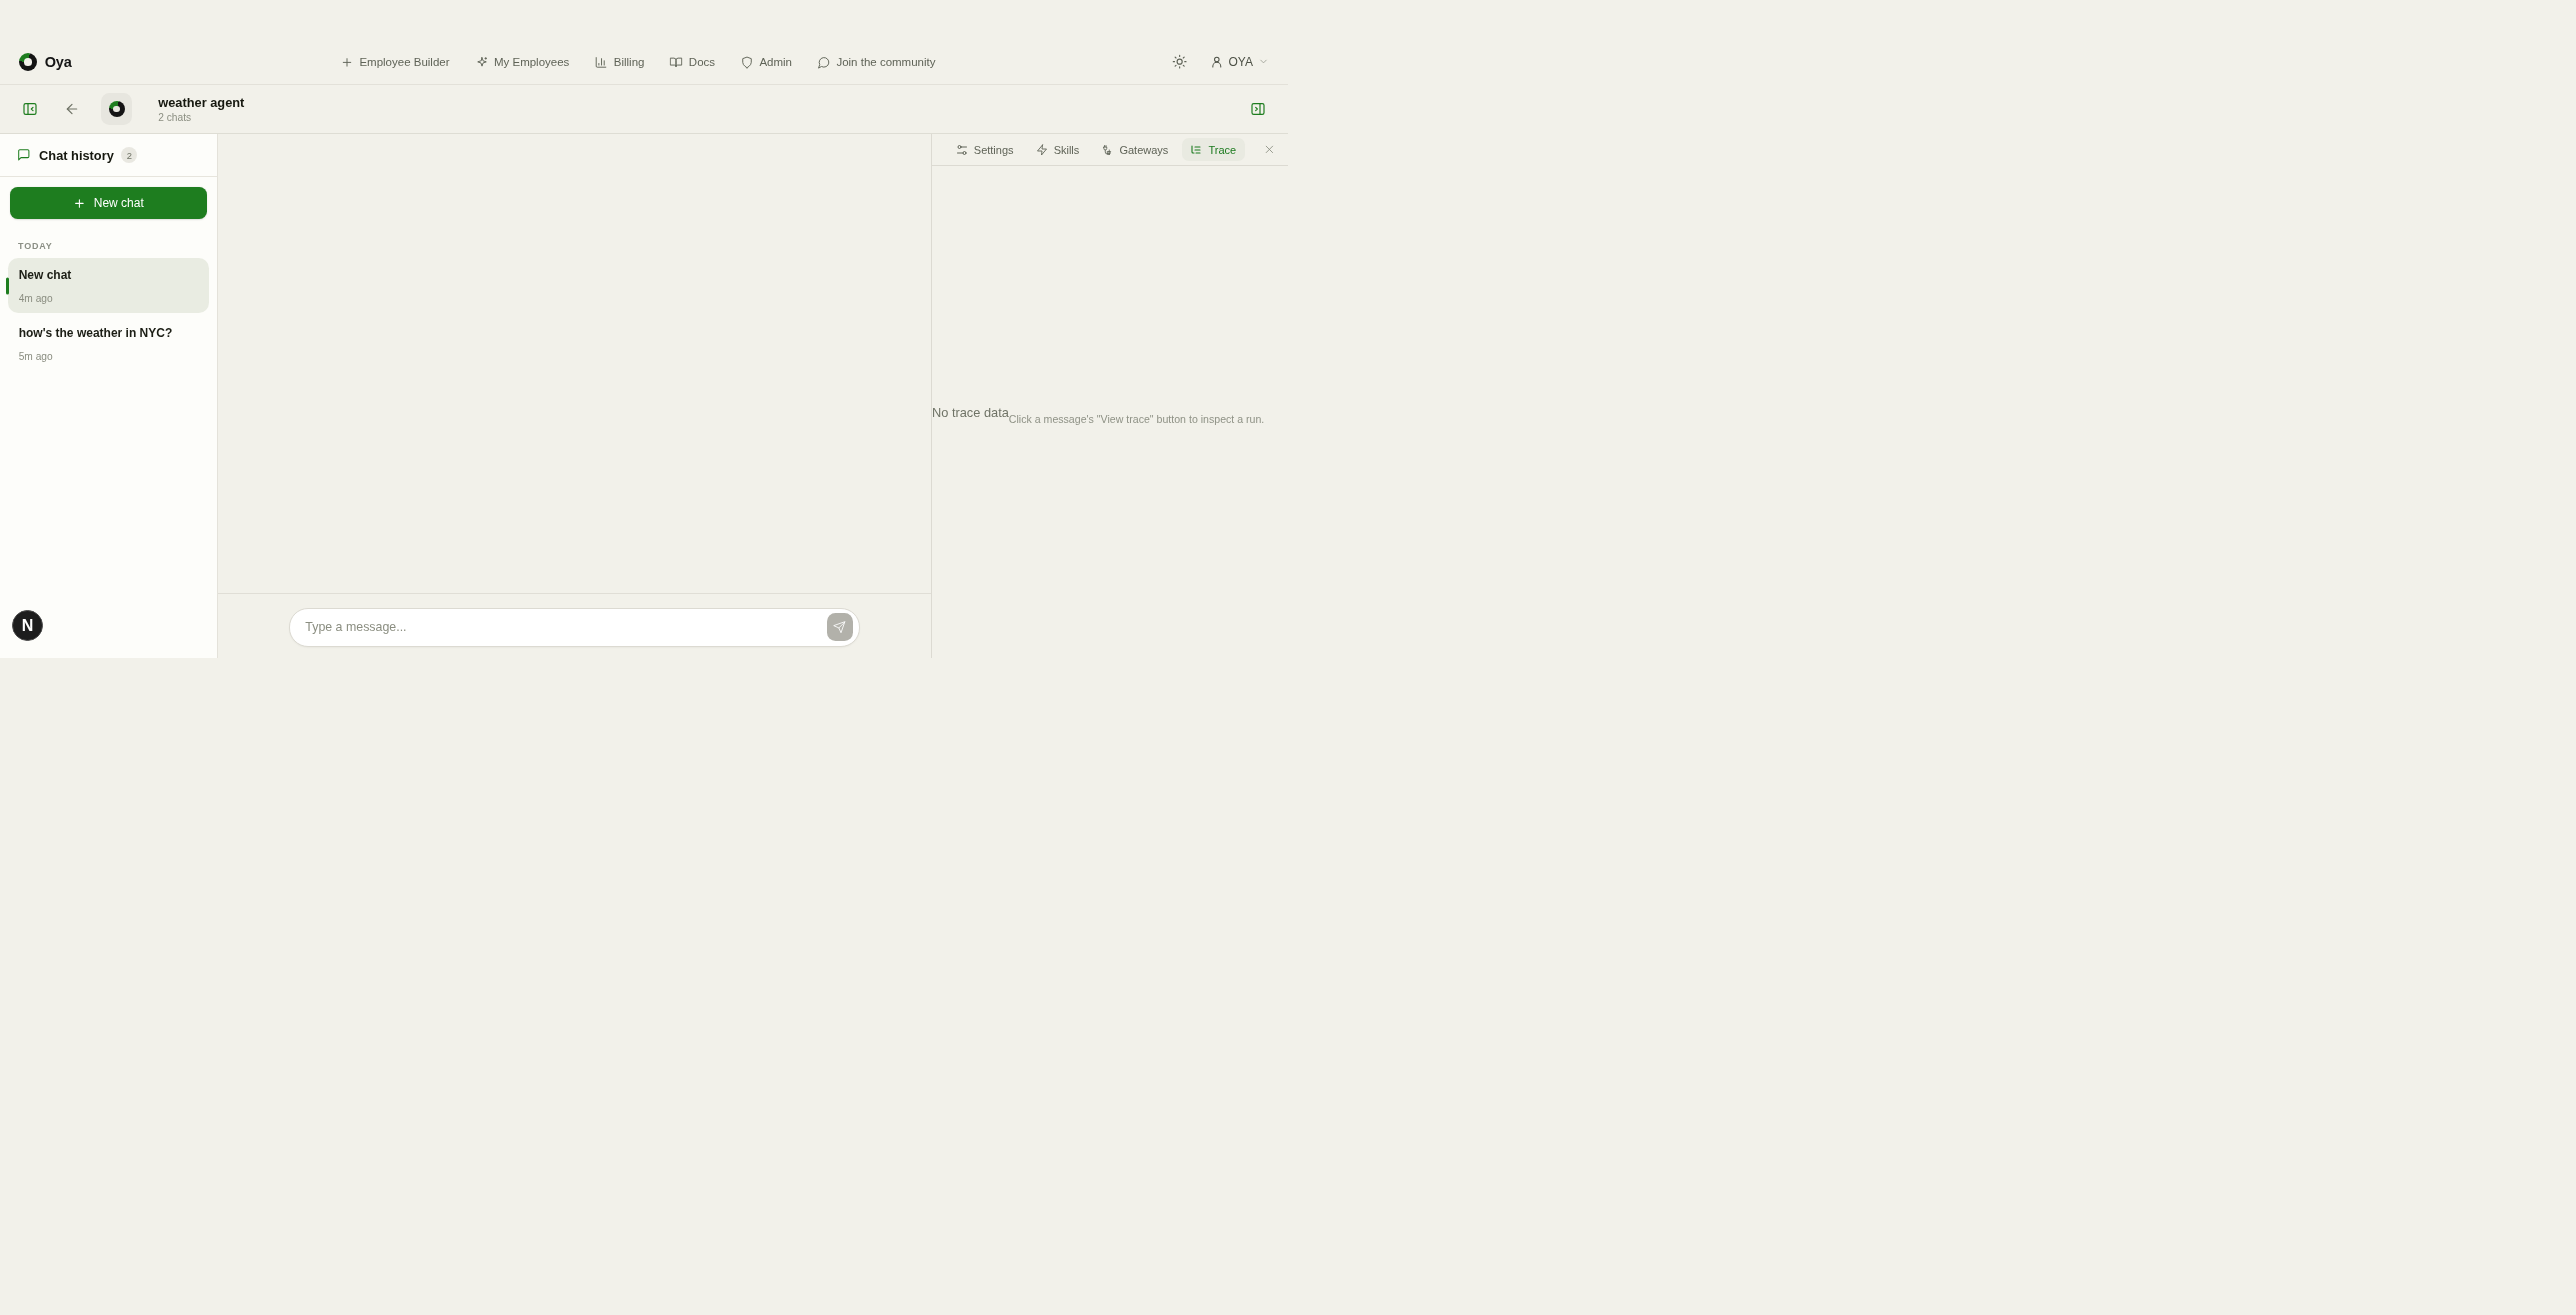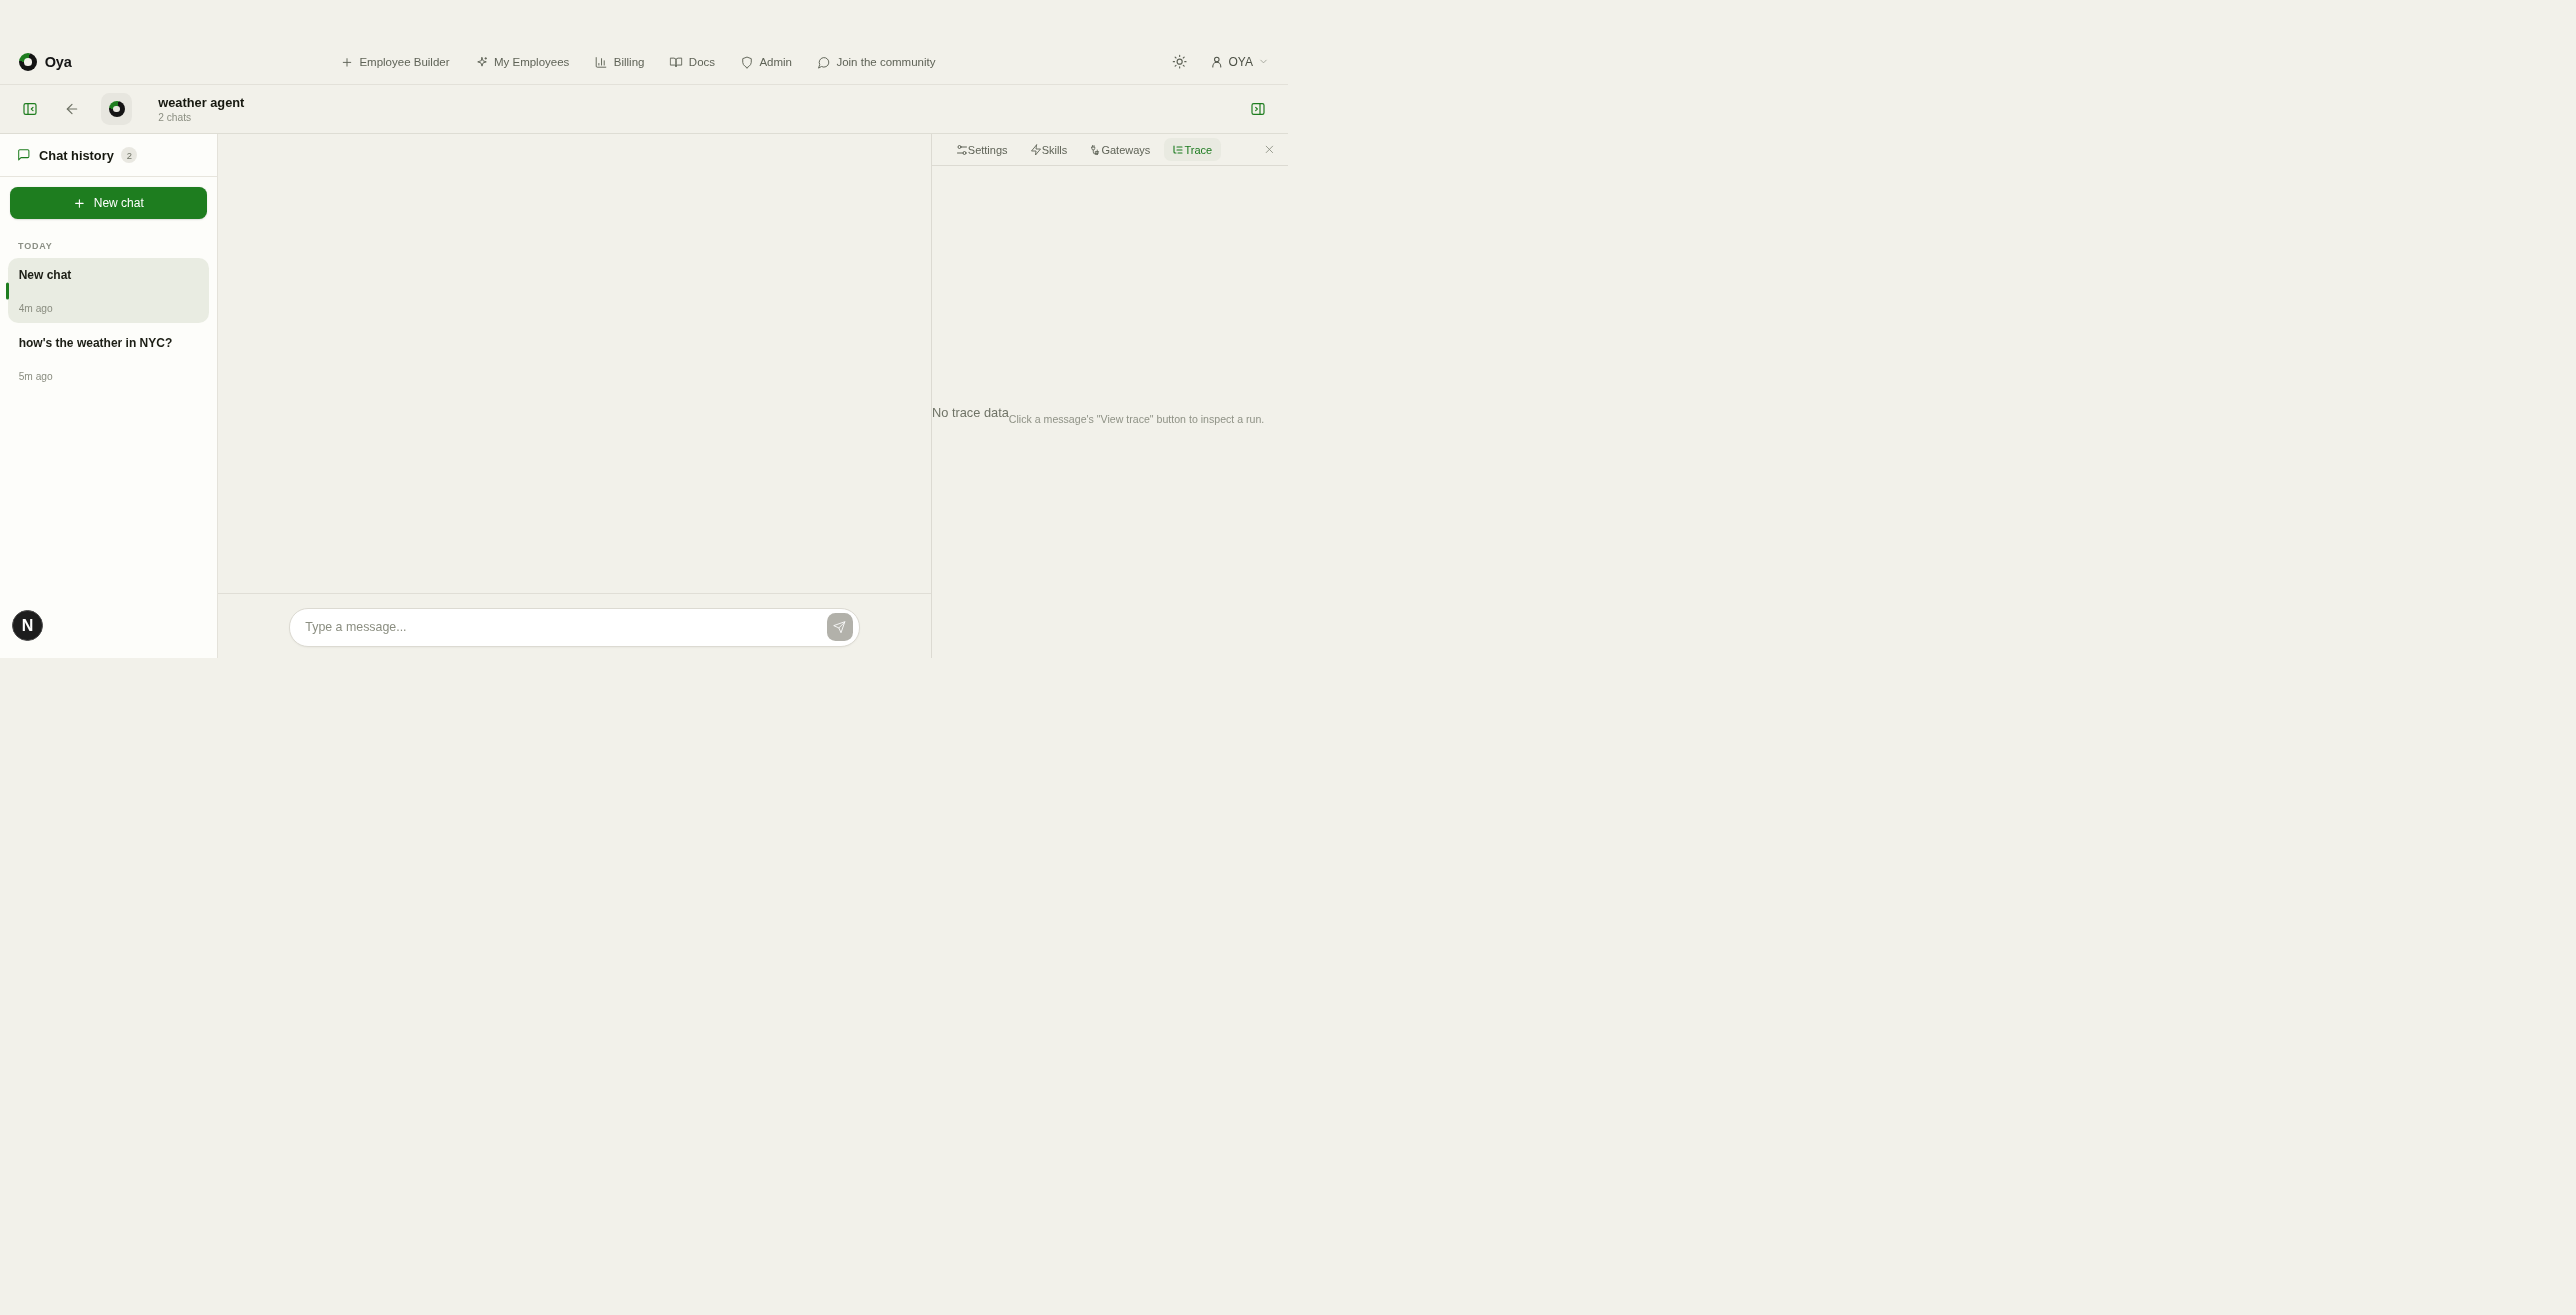--- a/index.html
+++ b/index.html
@@ -40,35 +40,35 @@
   .sidebar { width:218px; background:#fdfdfa; border-right:0.9px solid #e4e2da; display:flex; flex-direction:column; }
   .sb-head { height:43px; flex:0 0 43px; display:flex; align-items:center; padding:0 17px; border-bottom:0.9px solid #e7e5dd; }
   .sb-head .t { font-size:12.8px; font-weight:700; color:#16180f; margin-left:8.5px; }
   .sb-badge { width:16px; height:16px; border-radius:50%; background:#e9e8e1; color:#6e7265; font-size:9.4px; display:flex; align-items:center; justify-content:center; margin-left:7.7px; }
   .newchat { margin:10.2px; height:32px; background:#1e7d1f; border:none; border-radius:7.7px; color:#fff; font-size:12px; font-family:inherit; display:flex; align-items:center; justify-content:center; gap:7.7px; cursor:pointer; box-shadow:0 0.9px 1.7px rgba(0,0,0,.12); }
   .sb-section { margin:12px 0 6.8px 18px; font-size:9px; font-weight:700; letter-spacing:0.09em; color:#8b8f85; }
   .chat-item { position:relative; margin:0 7.7px 3.4px 7.7px; padding:9.4px 11px; border-radius:10.2px; cursor:pointer; }
   .chat-item.active { background:#e9ece2; }
   .chat-item .ind { position:absolute; left:-1.7px; top:50%; transform:translateY(-50%); width:3.4px; height:17px; border-radius:2.6px; background:#1e7d1f; }
   .chat-title { font-size:12px; font-weight:600; color:#1c1e15; }
-  .chat-time { font-size:10.2px; color:#8b8e81; margin-top:21px; }
+  .chat-time { font-size:10.2px; color:#8b8e81; margin-top:11px; }
 
   
   .chat-col { flex:1; display:flex; flex-direction:column; background:#f2f1ea; }
   .messages { flex:1; }
   .composer { border-top:0.9px solid #e0ded6; padding-top:13.6px; display:flex; justify-content:center; height:66px; }
   .input-box { position:relative; width:571px; height:39px; background:#ffffff; border:0.9px solid #dcdad2; border-radius:19px; box-shadow:0 0.9px 1.7px rgba(0,0,0,.04); }
   .input-box input { width:100%; height:100%; border:none; outline:none; background:transparent; padding:0 49px 0 15.3px; font-size:12.4px; font-family:inherit; color:#3b3e34; }
   .input-box input::placeholder { color:#8b8e81; }
   .send-btn { position:absolute; right:6px; top:50%; transform:translateY(-50%); width:26.4px; height:28px; border:none; border-radius:8.5px; background:#b2b1aa; color:#fff; display:flex; align-items:center; justify-content:center; cursor:pointer; }
 
   
   .trace-panel { width:357px; border-left:0.9px solid #dcdad2; display:flex; flex-direction:column; background:#f2f1ea; }
   .tabs { height:32px; flex:0 0 32px; display:flex; align-items:center; gap:5.1px; padding:0 12px 0 15.3px; border-bottom:0.9px solid #dcdad2; }
-  .tab { display:flex; align-items:center; font-size:11px; color:#5f6357; padding:5.1px 8.5px; border-radius:6.8px; cursor:pointer; white-space:nowrap; }
+  .tab { display:flex; align-items:center; gap:6px; font-size:11px; color:#5f6357; padding:5.1px 8.5px; border-radius:6.8px; cursor:pointer; white-space:nowrap; }
   .tab.active { background:#e9eae1; color:#1b7a1e; }
   .tabs .close { margin-left:auto; color:#8a8d80; cursor:pointer; display:flex; }
   .trace-empty { flex:1; display:flex; flex-direction:row; align-items:center; justify-content:flex-start; }
   .te-title { font-size:12.8px; color:#6f7366; }
   .te-hint { font-size:10.6px; color:#8f9286; margin-top:12px; }
 
   
   .footer { height:38px; display:flex; align-items:center; justify-content:space-between; padding:0 13.6px 0 9.4px; border-top:0.9px solid #e0ded6; background:#edece5; }
   .banner { display:flex; align-items:center; gap:10.2px; background:#e6e5de; border-radius:8.5px; padding:5.1px 11px 5.1px 39px; }
   .banner-text { font-size:10.2px; font-weight:500; color:#1c7a1d; }

